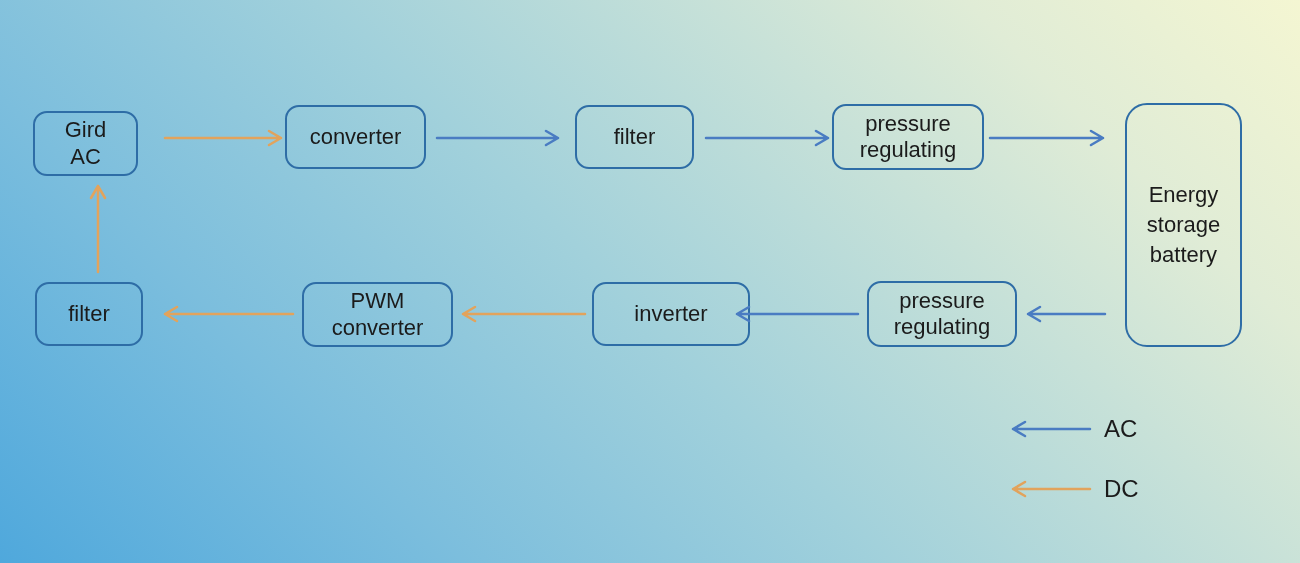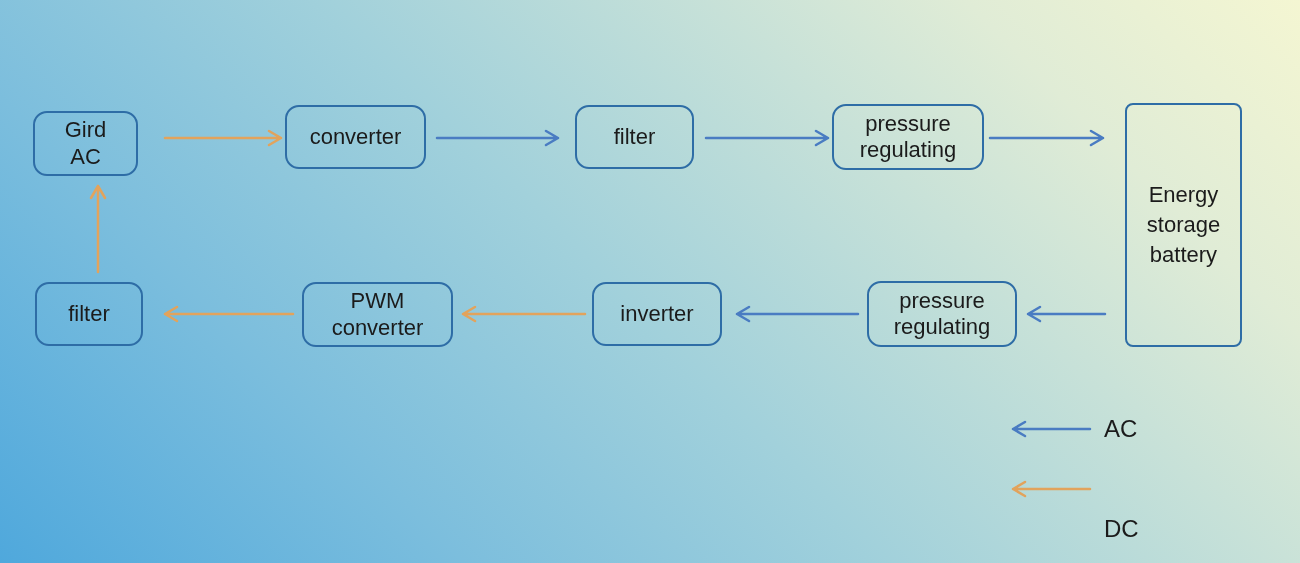--- a/index.html
+++ b/index.html
@@ -29,21 +29,21 @@
     text-align: center;
     white-space: pre-line;
     border: 2px solid var(--box-border);
     border-radius: 14px;
     background: transparent;
     color: var(--text-color);
     font-size: 22px;
     line-height: 1.2;
   }
   .node.tall {
-    border-radius: 8px;
+    border-radius: 22px;
     line-height: 1.36;
   }
   .arrow-layer {
     position: absolute;
     left: 0; top: 0;
     width: 1300px; height: 563px;
   }
   .arrow-layer path {
     fill: none;
     stroke-width: 2.5;
@@ -74,35 +74,35 @@
 
   <div class="node tall" style="left:1125px; top:103px; width:117px; height:244px;">Energy
 storage
 battery</div>
 
   <div class="node" style="left:35px; top:282px; width:108px; height:64px;">filter</div>
 
   <div class="node" style="left:302px; top:282px; width:151px; height:65px;">PWM
 converter</div>
 
-  <div class="node" style="left:592px; top:282px; width:130px; height:64px;">inverter</div>
+  <div class="node" style="left:592px; top:282px; width:158px; height:64px;">inverter</div>
 
   <div class="node" style="left:867px; top:281px; width:150px; height:66px;">pressure
 regulating</div>
 
   <svg class="arrow-layer" viewBox="0 0 1300 563" xmlns="http://www.w3.org/2000/svg">
     <path d="M 165 138 L 281 138 M 269 131 L 281 138 L 269 145" stroke="#e2a35c"></path>
     <path d="M 437 138 L 558 138 M 546 131 L 558 138 L 546 145" stroke="#4a7cc2"></path>
     <path d="M 706 138 L 828 138 M 816 131 L 828 138 L 816 145" stroke="#4a7cc2"></path>
     <path d="M 990 138 L 1103 138 M 1091 131 L 1103 138 L 1091 145" stroke="#4a7cc2"></path>
     <path d="M 1105 314 L 1028 314 M 1040 307 L 1028 314 L 1040 321" stroke="#4a7cc2"></path>
     <path d="M 858 314 L 737 314 M 749 307 L 737 314 L 749 321" stroke="#4a7cc2"></path>
     <path d="M 585 314 L 463 314 M 475 307 L 463 314 L 475 321" stroke="#e2a35c"></path>
     <path d="M 293 314 L 165 314 M 177 307 L 165 314 L 177 321" stroke="#e2a35c"></path>
     <path d="M 98 272 L 98 186 M 91 198 L 98 186 L 105 198" stroke="#e2a35c"></path>
     <path d="M 1090 429 L 1013 429 M 1025 422 L 1013 429 L 1025 436" stroke="#4a7cc2"></path>
     <path d="M 1090 489 L 1013 489 M 1025 482 L 1013 489 L 1025 496" stroke="#e2a35c"></path>
   </svg>
 
   <div class="legend-label" style="left:1104px; top:417px;">AC</div>
-  <div class="legend-label" style="left:1104px; top:477px;margin-top:40px;">DC</div>
+  <div class="legend-label" style="left:1104px; top:477px;">DC</div>
 
 </div>
 
 </body></html>

